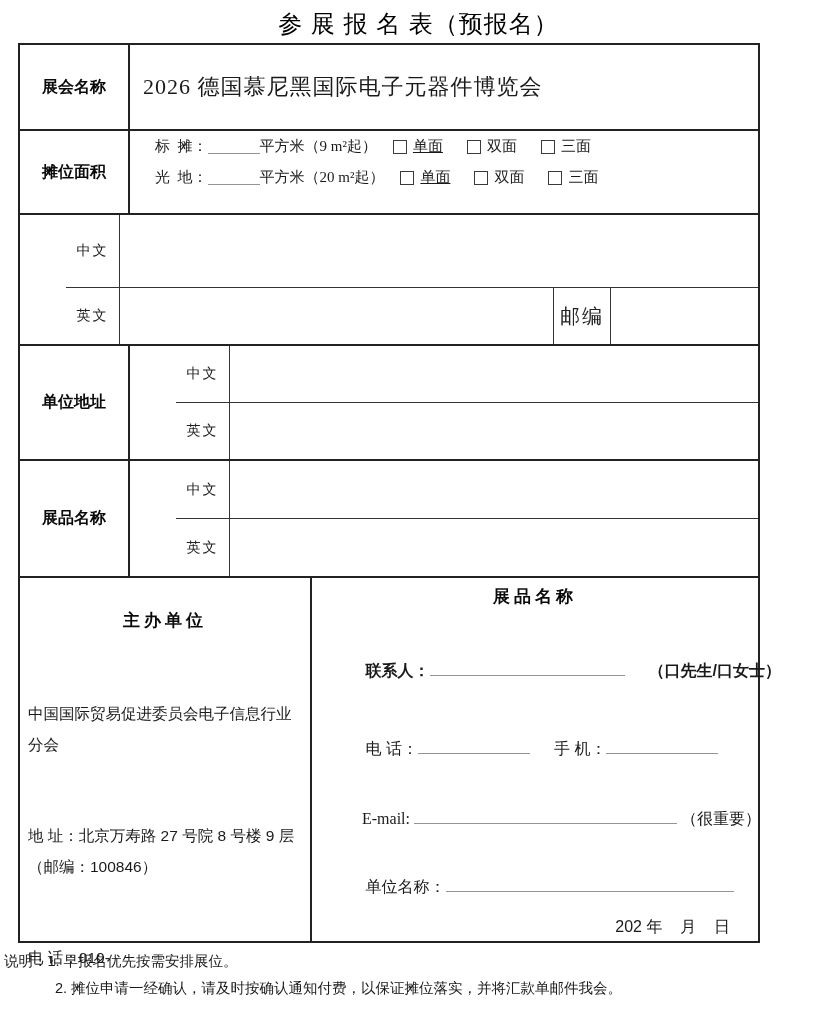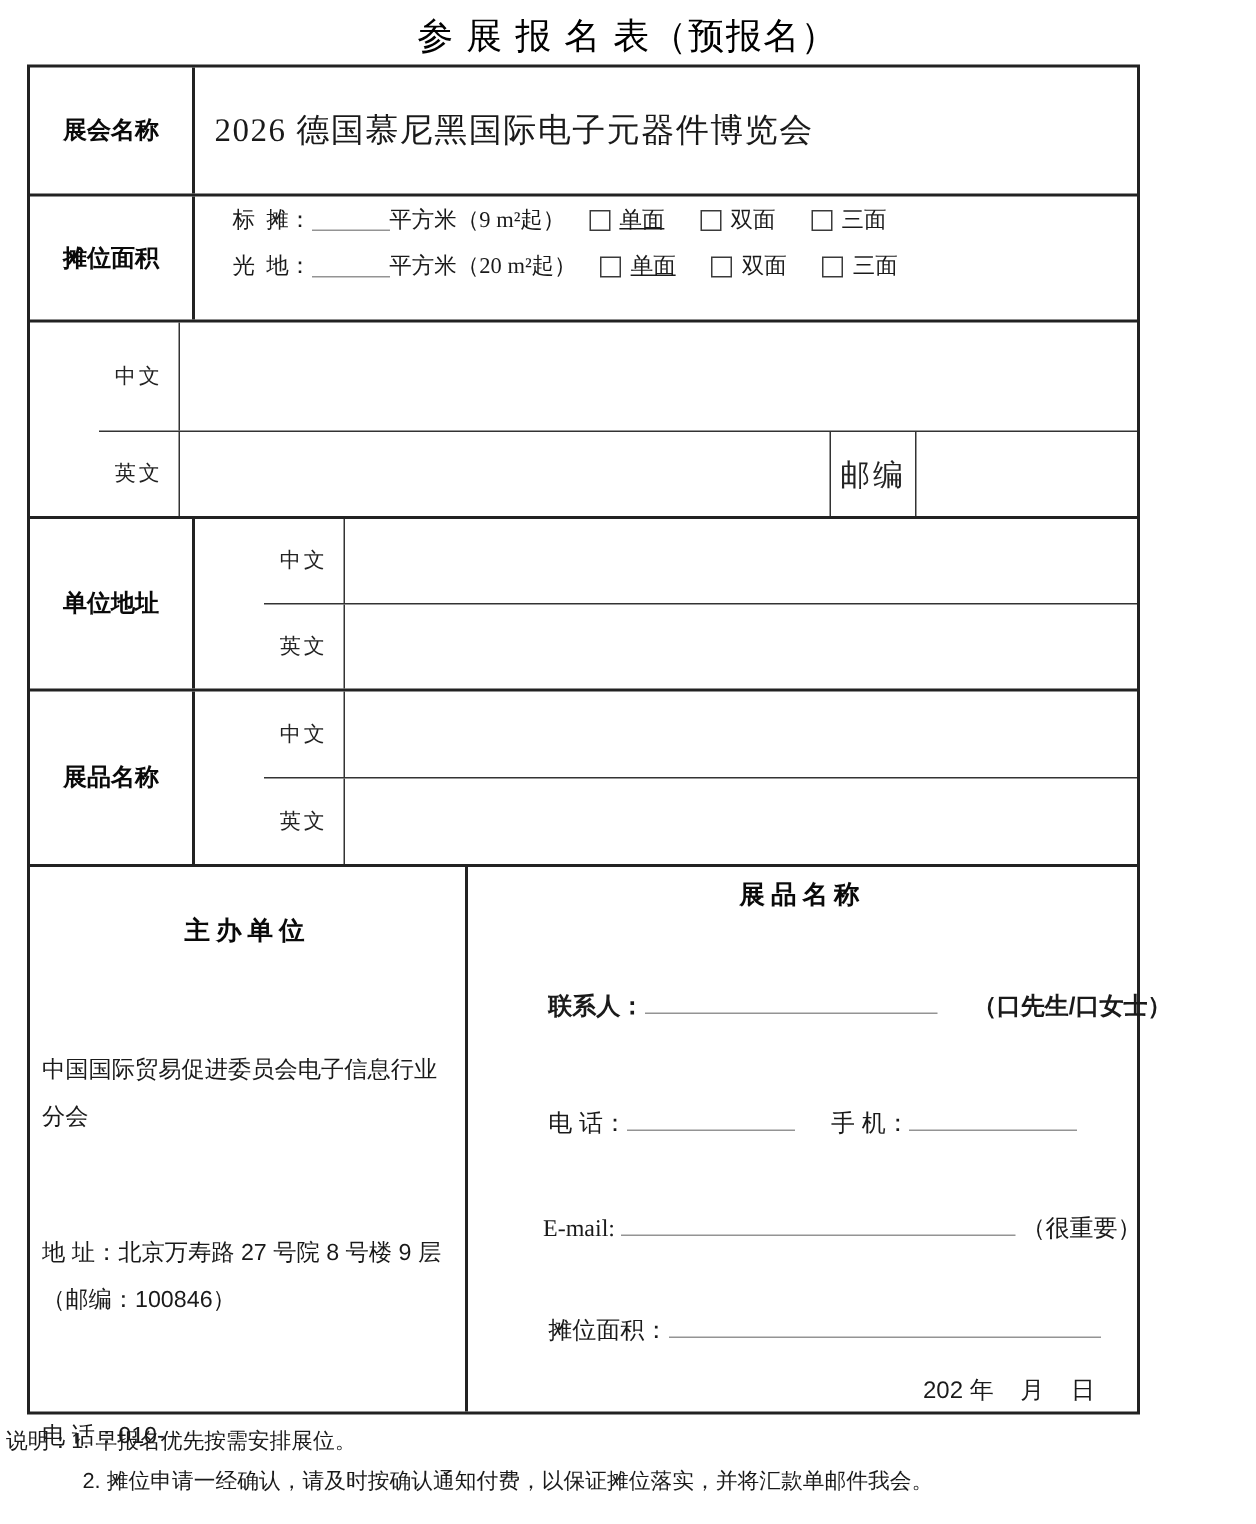--- a/index.html
+++ b/index.html
@@ -208,21 +208,21 @@
       <div class="exh-line l-contact">
         <span>联系人：</span><span class="blank b-contact"></span><span class="gap-mid"></span><span>（口先生/口女士）</span>
       </div>
       <div class="exh-line l-email">
         <span>E-mail:</span><span> </span><span class="blank b-email"></span><span> </span><span class="note">（很重要）</span>
       </div>
       <div class="exh-line l-phone">
         <span>电 话：</span><span class="blank b-phone"></span><span class="gap-mid"></span><span>手 机：</span><span class="blank b-mobile"></span>
       </div>
       <div class="exh-line l-site">
-        <span>摊位面积：</span><span class="blank b-site"></span>
+        <span>单位名称：</span><span class="blank b-site"></span>
       </div>
       <div class="date-line">202 年    月    日</div>
     </div>
   </div>
 
 </div>
 
 <div class="notes">
   <div>说明：1. 早报名优先按需安排展位。</div>
   <div class="note2">2. 摊位申请一经确认，请及时按确认通知付费，以保证摊位落实，并将汇款单邮件我会。</div>

